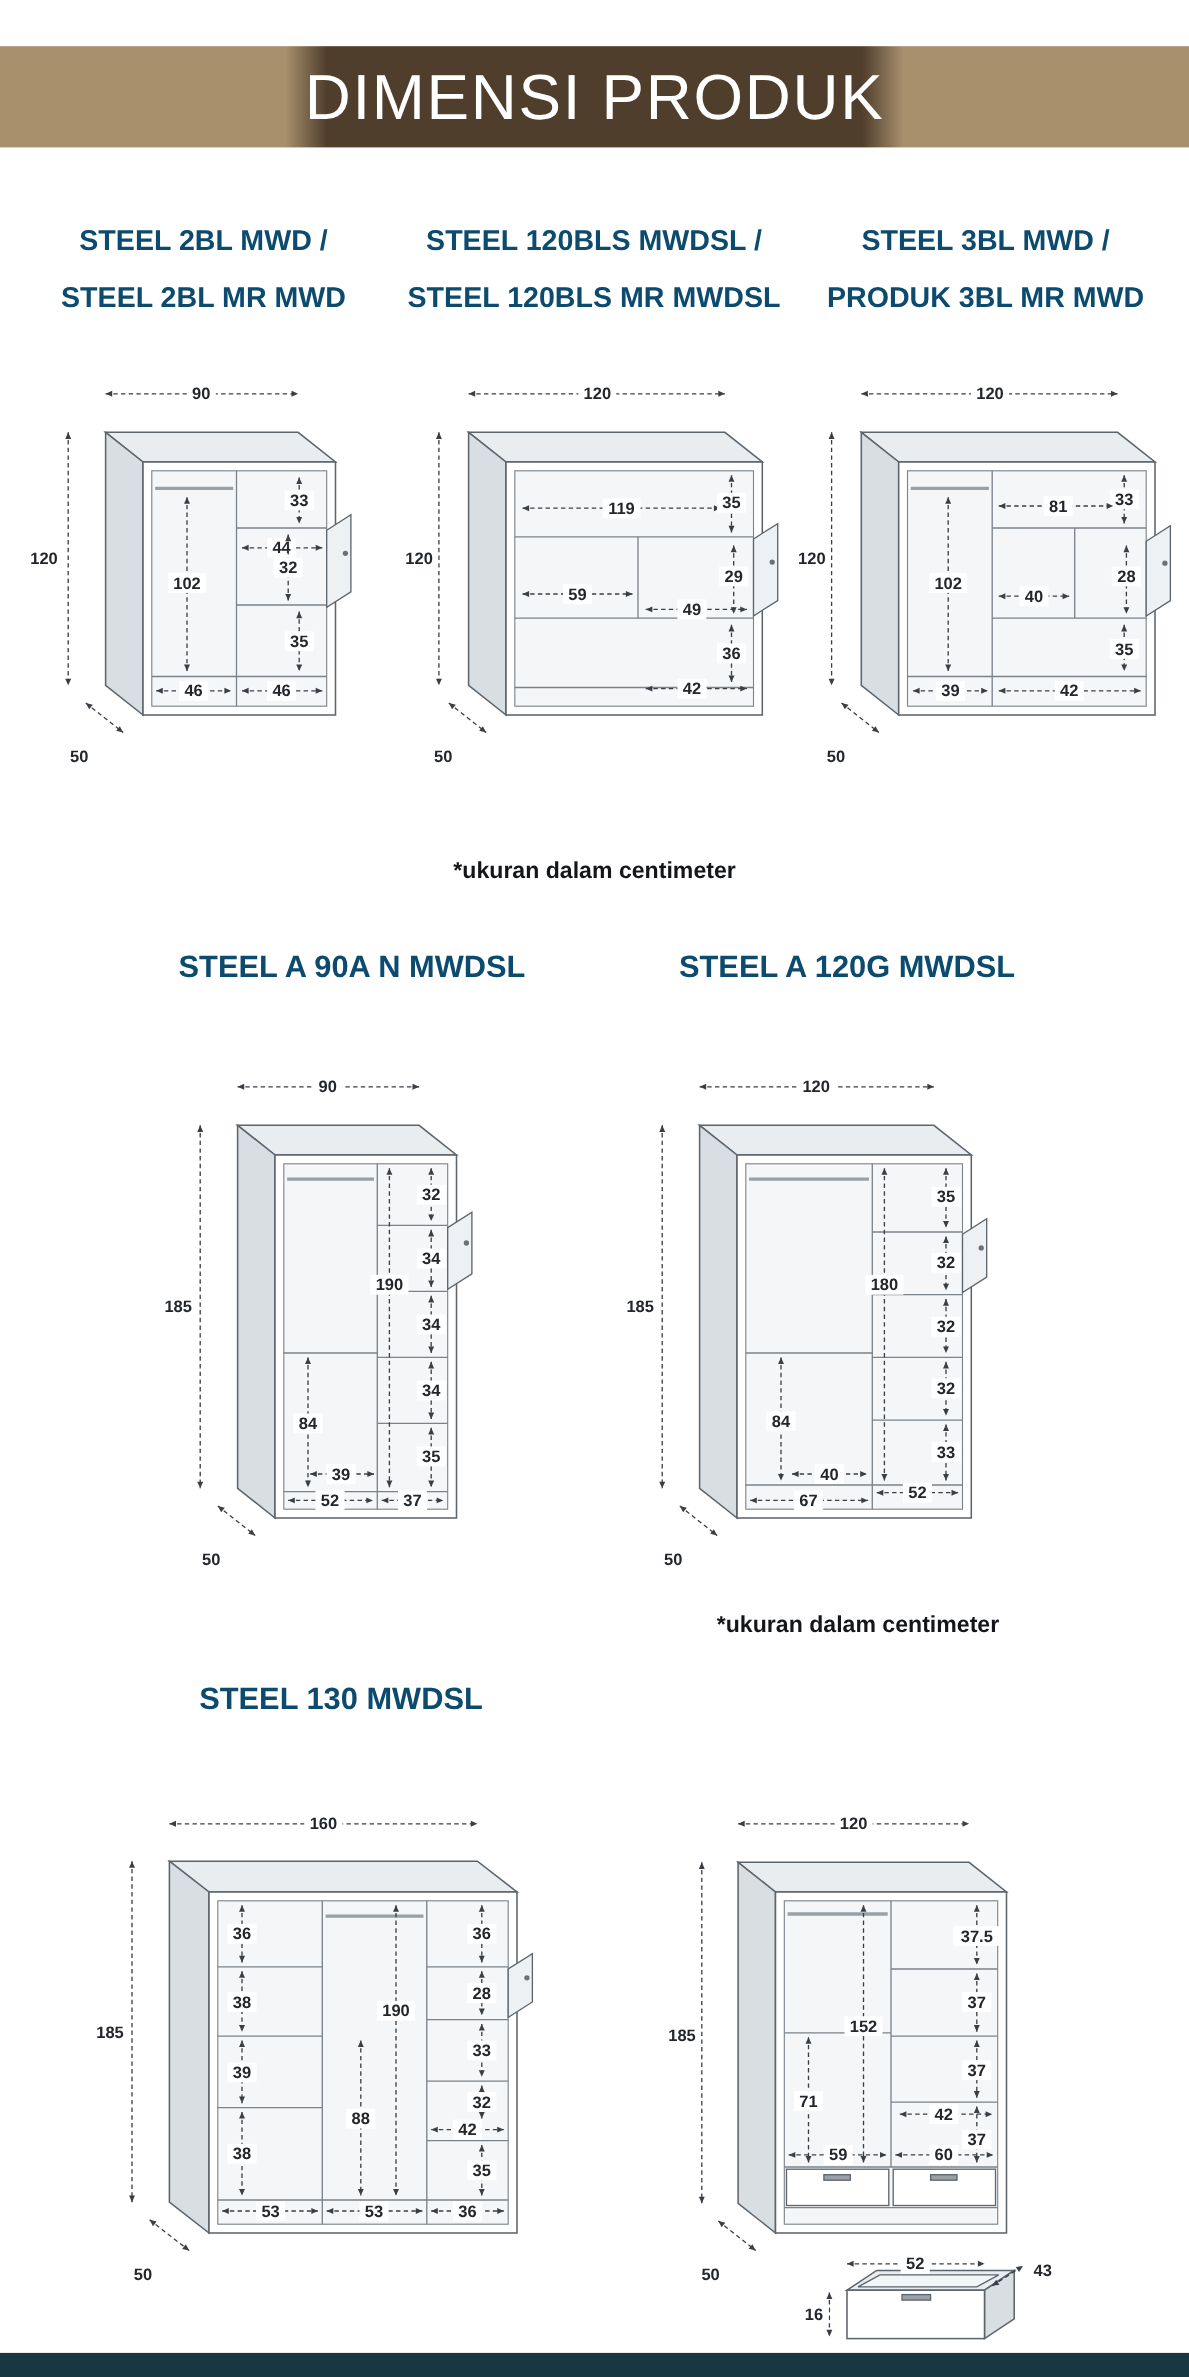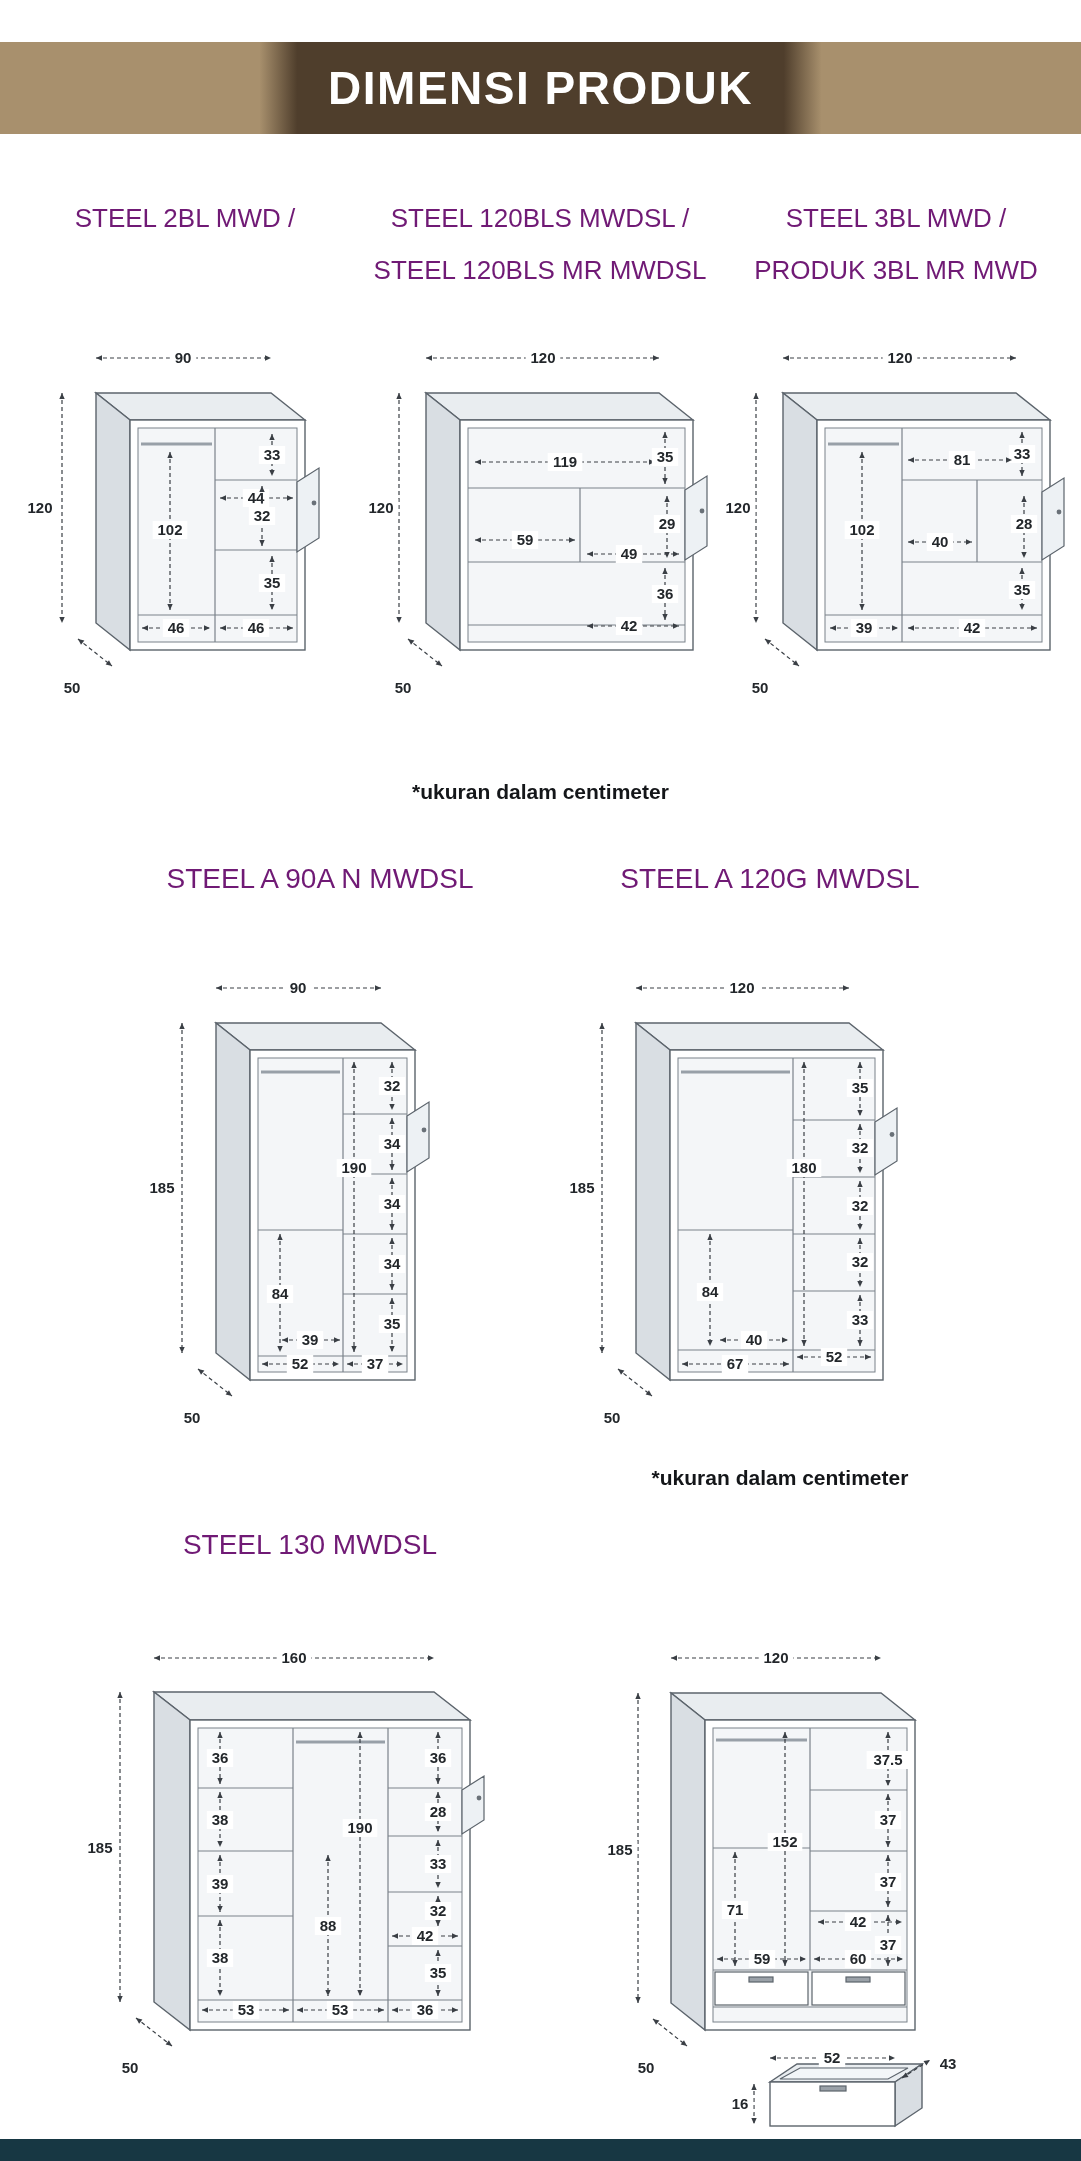--- a/index.html
+++ b/index.html
@@ -1,38 +1,39 @@
 <!DOCTYPE html>
 <html><head>
 <meta charset="utf-8">
 <style>
   html,body{margin:0;padding:0;}
   body{width:1081px;background:#ffffff;font-family:"Liberation Sans",sans-serif;}
   .page{position:relative;width:1081px;height:2161px;background:#ffffff;overflow:hidden;}
   .header-bar{position:absolute;top:42px;left:0;width:100%;height:92px;display:flex;align-items:center;justify-content:center;
     background:linear-gradient(90deg,#a8906d 0%,#a8906d 24%,#4f3e2c 27.5%,#4f3e2c 72.5%,#a8906d 76%,#a8906d 100%);}
-  .header-title{color:#ffffff;font-size:46px;font-weight:700;letter-spacing:1.5px;}
-  .ptitle{position:absolute;text-align:center;font-weight:400;color:#701a75;}
+  .header-title{color:#ffffff;font-size:58px;font-weight:400;letter-spacing:1.5px;}
+  .ptitle{position:absolute;text-align:center;font-weight:700;color:#0c4a6e;}
   .ptitle.two-line{font-size:26px;line-height:52px;}
   .ptitle.one-line{font-size:28px;line-height:34px;}
   .note{position:absolute;font-size:21px;font-weight:600;color:#141619;text-align:center;}
   svg.diag{position:absolute;overflow:visible;}
   .footer-bar{position:absolute;left:0;top:2139px;width:100%;height:22px;background:#173743;}
 </style>
 </head>
 <body>
 
 <div class="page">
 
   <div class="header-bar">
     <div class="header-title">DIMENSI PRODUK</div>
   </div>
 
   <div class="ptitle two-line" style="left:20px;top:192px;width:330px;">
     <div>STEEL 2BL MWD /</div>
+    <div>STEEL 2BL MR MWD</div>
   </div>
   <div class="ptitle two-line" style="left:368px;top:192px;width:344px;">
     <div>STEEL 120BLS MWDSL /</div>
     <div>STEEL 120BLS MR MWDSL</div>
   </div>
   <div class="ptitle two-line" style="left:724px;top:192px;width:344px;">
     <div>STEEL 3BL MWD /</div>
     <div>PRODUK 3BL MR MWD</div>
   </div>
 

